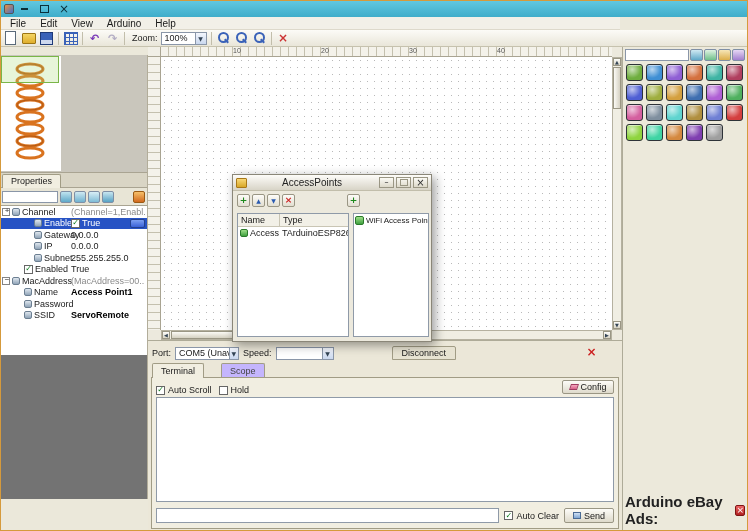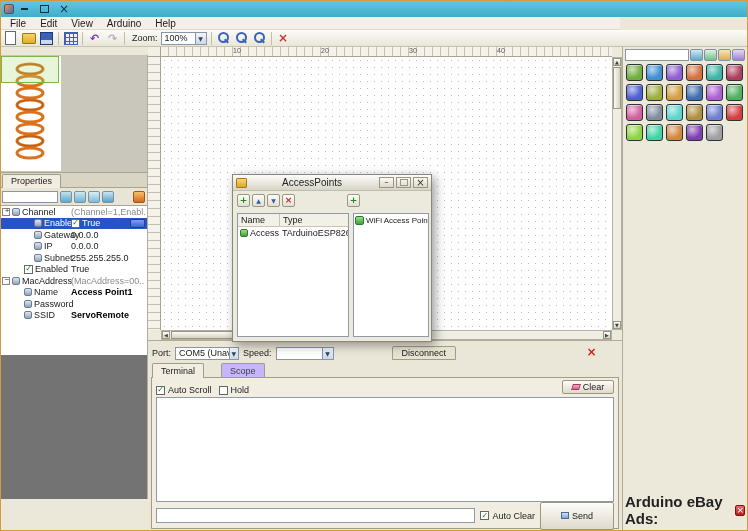--- a/index.html
+++ b/index.html
@@ -107,21 +107,21 @@
 .ttab.active{background:#f1eee1;position:relative;z-index:2}
 .ttab.inactive{background:#c4b5fd;color:#444}
 .termbox{position:absolute;left:3px;top:36px;width:468px;height:152px;background:#f1eee1;border:1px solid #a19c85}
 .termctl{position:absolute;left:4px;top:2px;right:4px;height:15px;display:flex;align-items:flex-end;gap:7px;font-size:9px}
 .ctl-cb{display:flex;align-items:center;gap:3px}
 .clear-btn{position:absolute;right:0;top:0;height:14px;display:flex;align-items:center;gap:3px;padding:0 8px;font-size:9px;background:linear-gradient(#fdfcf8,#dedacb);border:1px solid #9a9684;border-radius:2px;width:52px;justify-content:center}
 .eraser{width:8px;height:6px;background:linear-gradient(#f6a9c0,#d9608a);border:1px solid #a03a60;transform:skewX(-18deg);flex:none}
 .termout{position:absolute;left:4px;top:19px;right:4px;bottom:26px;background:#fff;border:1px solid #8f9aa8}
 .sendrow{position:absolute;left:4px;right:4px;bottom:4px;height:17px;display:flex;align-items:center;gap:5px;font-size:9px}
 .sendinput{flex:1;height:15px;border:1px solid #8f9aa8;background:#fff;font-size:9px;padding:0 3px;font-family:"Liberation Sans",sans-serif}
-.send-btn{height:28px;display:flex;align-items:center;gap:3px;padding:0 20px;background:linear-gradient(#fdfcf8,#dedacb);border:1px solid #9a9684;border-radius:2px}
+.send-btn{height:15px;display:flex;align-items:center;gap:3px;padding:0 8px;background:linear-gradient(#fdfcf8,#dedacb);border:1px solid #9a9684;border-radius:2px}
 .send-ic{width:8px;height:7px;background:linear-gradient(#cfe0f4,#7fa6d4);border:1px solid #4a6a94;flex:none}
 
 
 .rightcol{position:absolute;left:622px;top:47px;width:126px;height:484px;background:#ece9db;border-left:1px solid #aeab98}
 .searchrow{position:absolute;left:1px;top:1px;right:1px;height:14px;display:flex;align-items:center;gap:1px;padding:0 1px}
 .tsearch{width:64px;height:12px;border:1px solid #8a96a8;background:#fff;font-size:9px;padding:0 2px;font-family:"Liberation Sans",sans-serif}
 .rti{width:13px;height:12px;border-radius:2px;border:1px solid #7f8fa5;flex:none}
 .rti-a{background:linear-gradient(#cfe9f2,#5fa8c8)}
 .rti-b{background:linear-gradient(#dff2e2,#6fc08a)}
 .rti-c{background:linear-gradient(#f6e6b8,#dcae4a)}
@@ -349,21 +349,21 @@
       <span class="ctl-cb">
         <span class="cb checked"></span>
         <span>Auto Scroll</span>
       </span>
       <span class="ctl-cb">
         <span class="cb"></span>
         <span>Hold</span>
       </span>
       <span class="clear-btn">
         <span class="eraser"></span>
-        <span>Clear</span>
+        <span>Config</span>
       </span>
     </div>
     <div class="termout"></div>
     <div class="sendrow">
       <input class="sendinput" value="" style="">
       <span class="ctl-cb">
         <span class="cb checked"></span>
         <span>Auto Clear</span>
       </span>
       <span class="send-btn">

